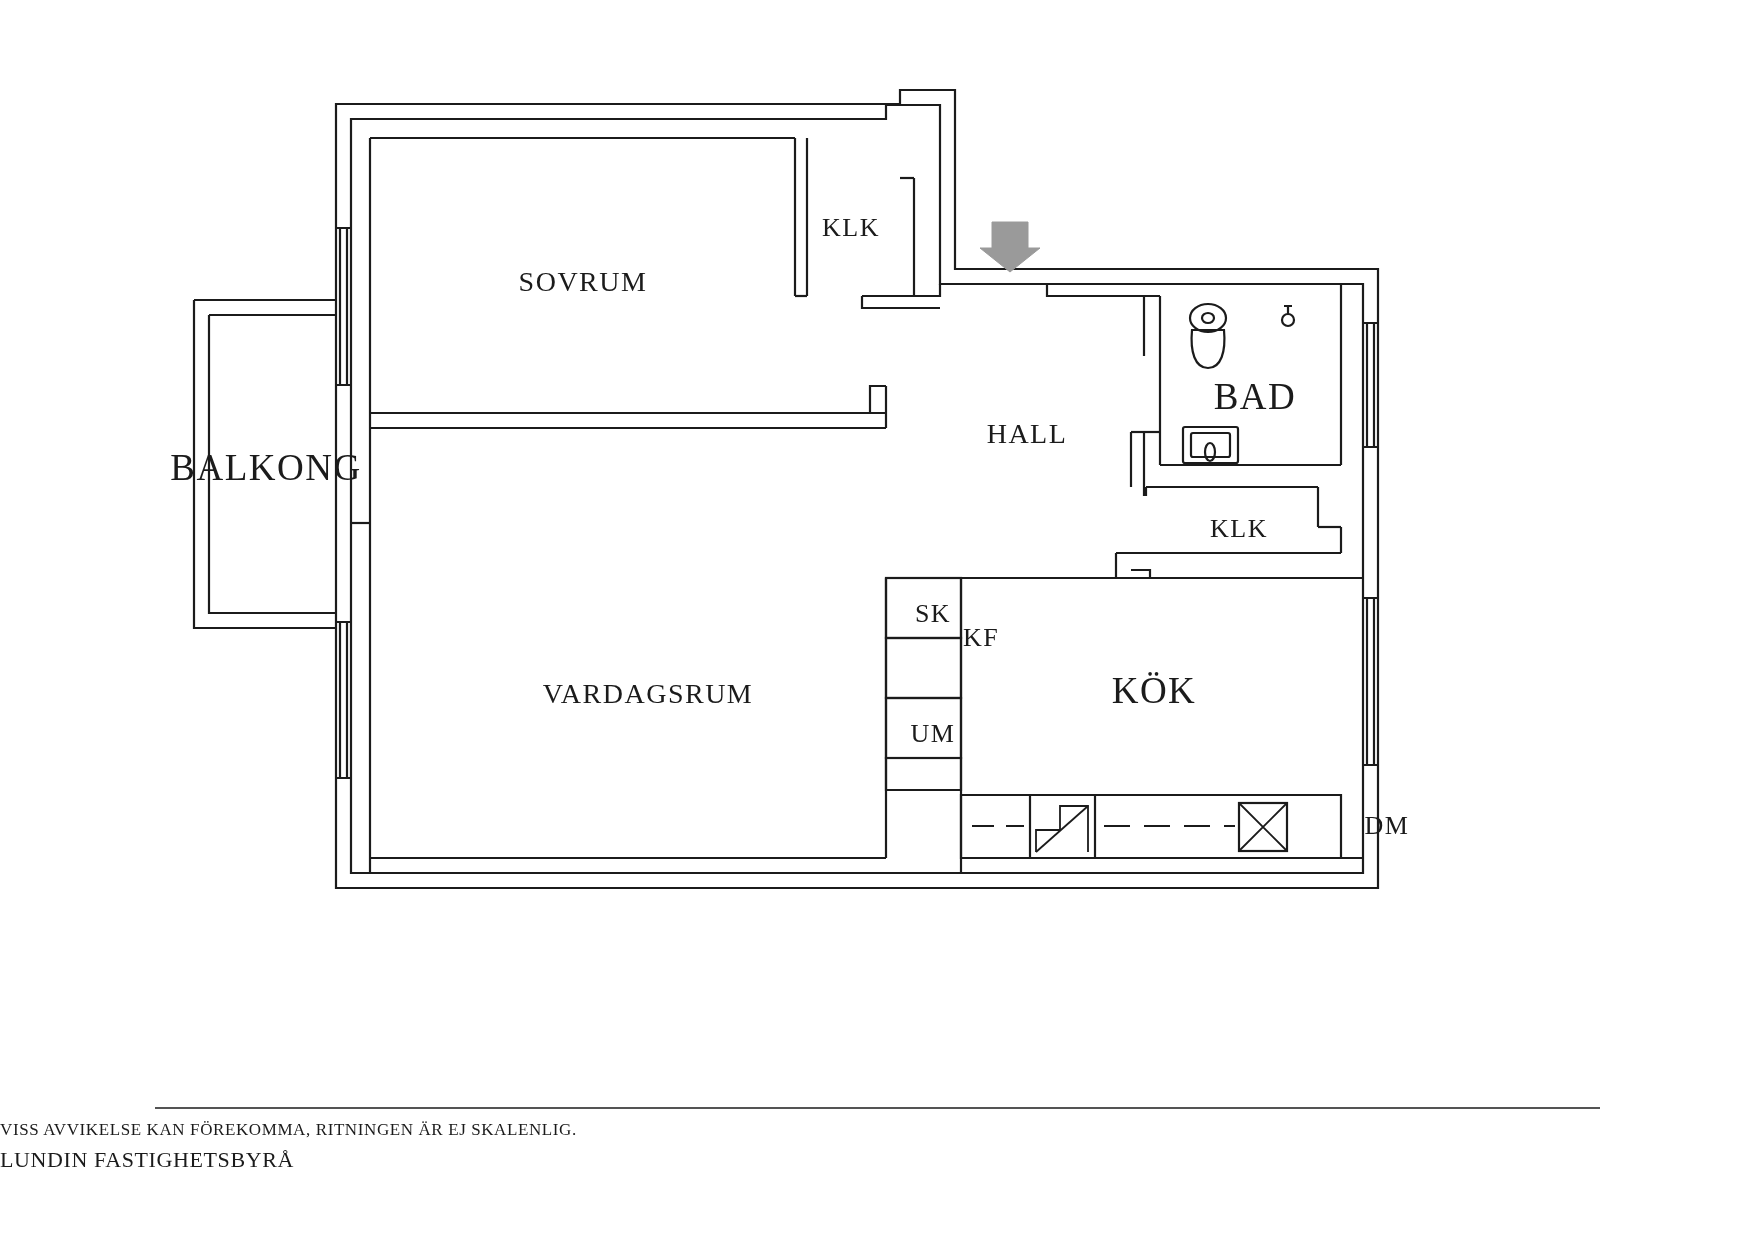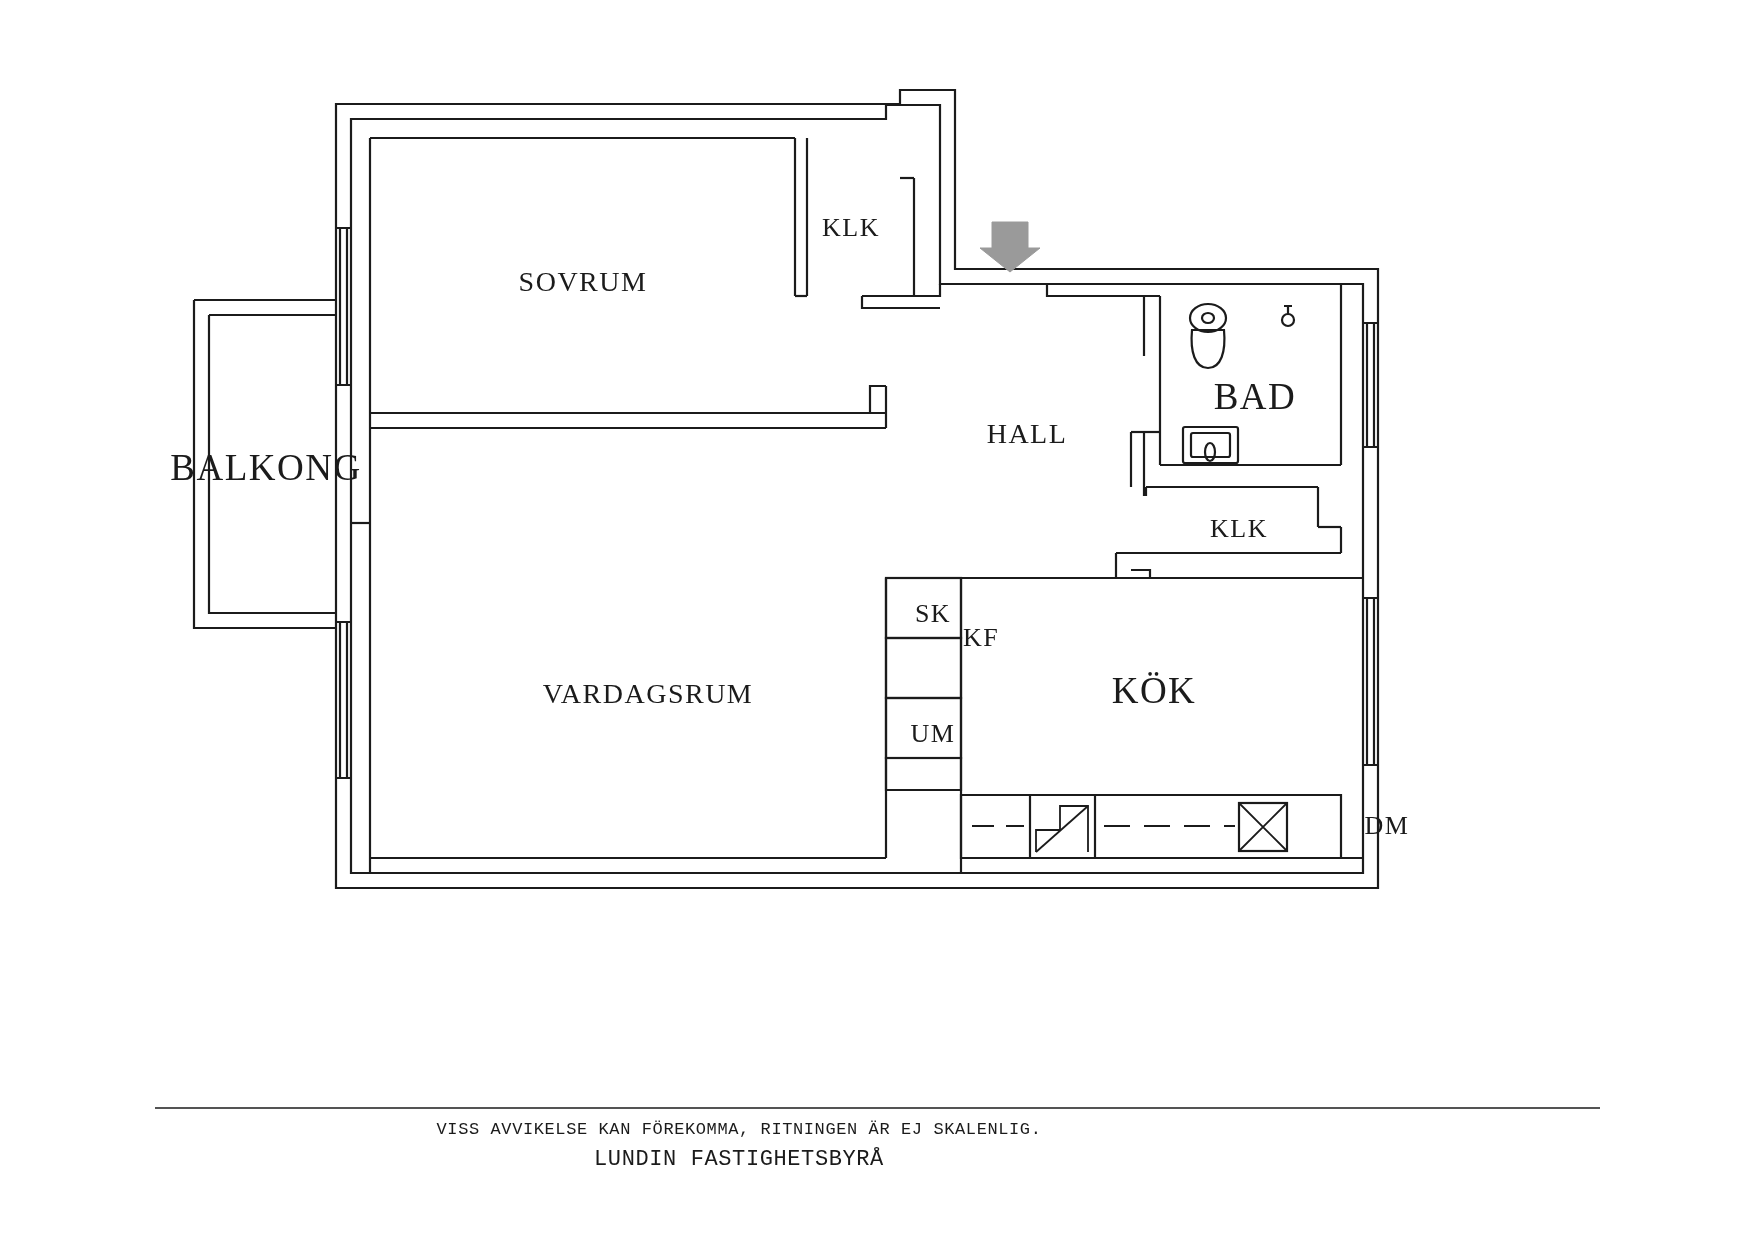--- a/index.html
+++ b/index.html
@@ -38,22 +38,22 @@
     transform: translate(-50%, -50%);
     pointer-events: none;
   }
   .lbl-xl { font-size: 28px; }
   .lbl-lg { font-size: 37px; }
   .lbl-md { font-size: 26px; text-align: center; }
   .footer {
     position: absolute;
     left: 0;
     width: 1478px;
-    text-align: center;
-    font-family: Liberation Mono, monospace;
+    text-align: left;
+    font-family: Liberation Serif, serif;
     color: #1b1b1b;
   }
   .footer-line1 {
     top: 1120px;
     font-size: 17px;
     letter-spacing: 0.6px;
   }
   .footer-line2 {
     top: 1147px;
     font-size: 22px;

